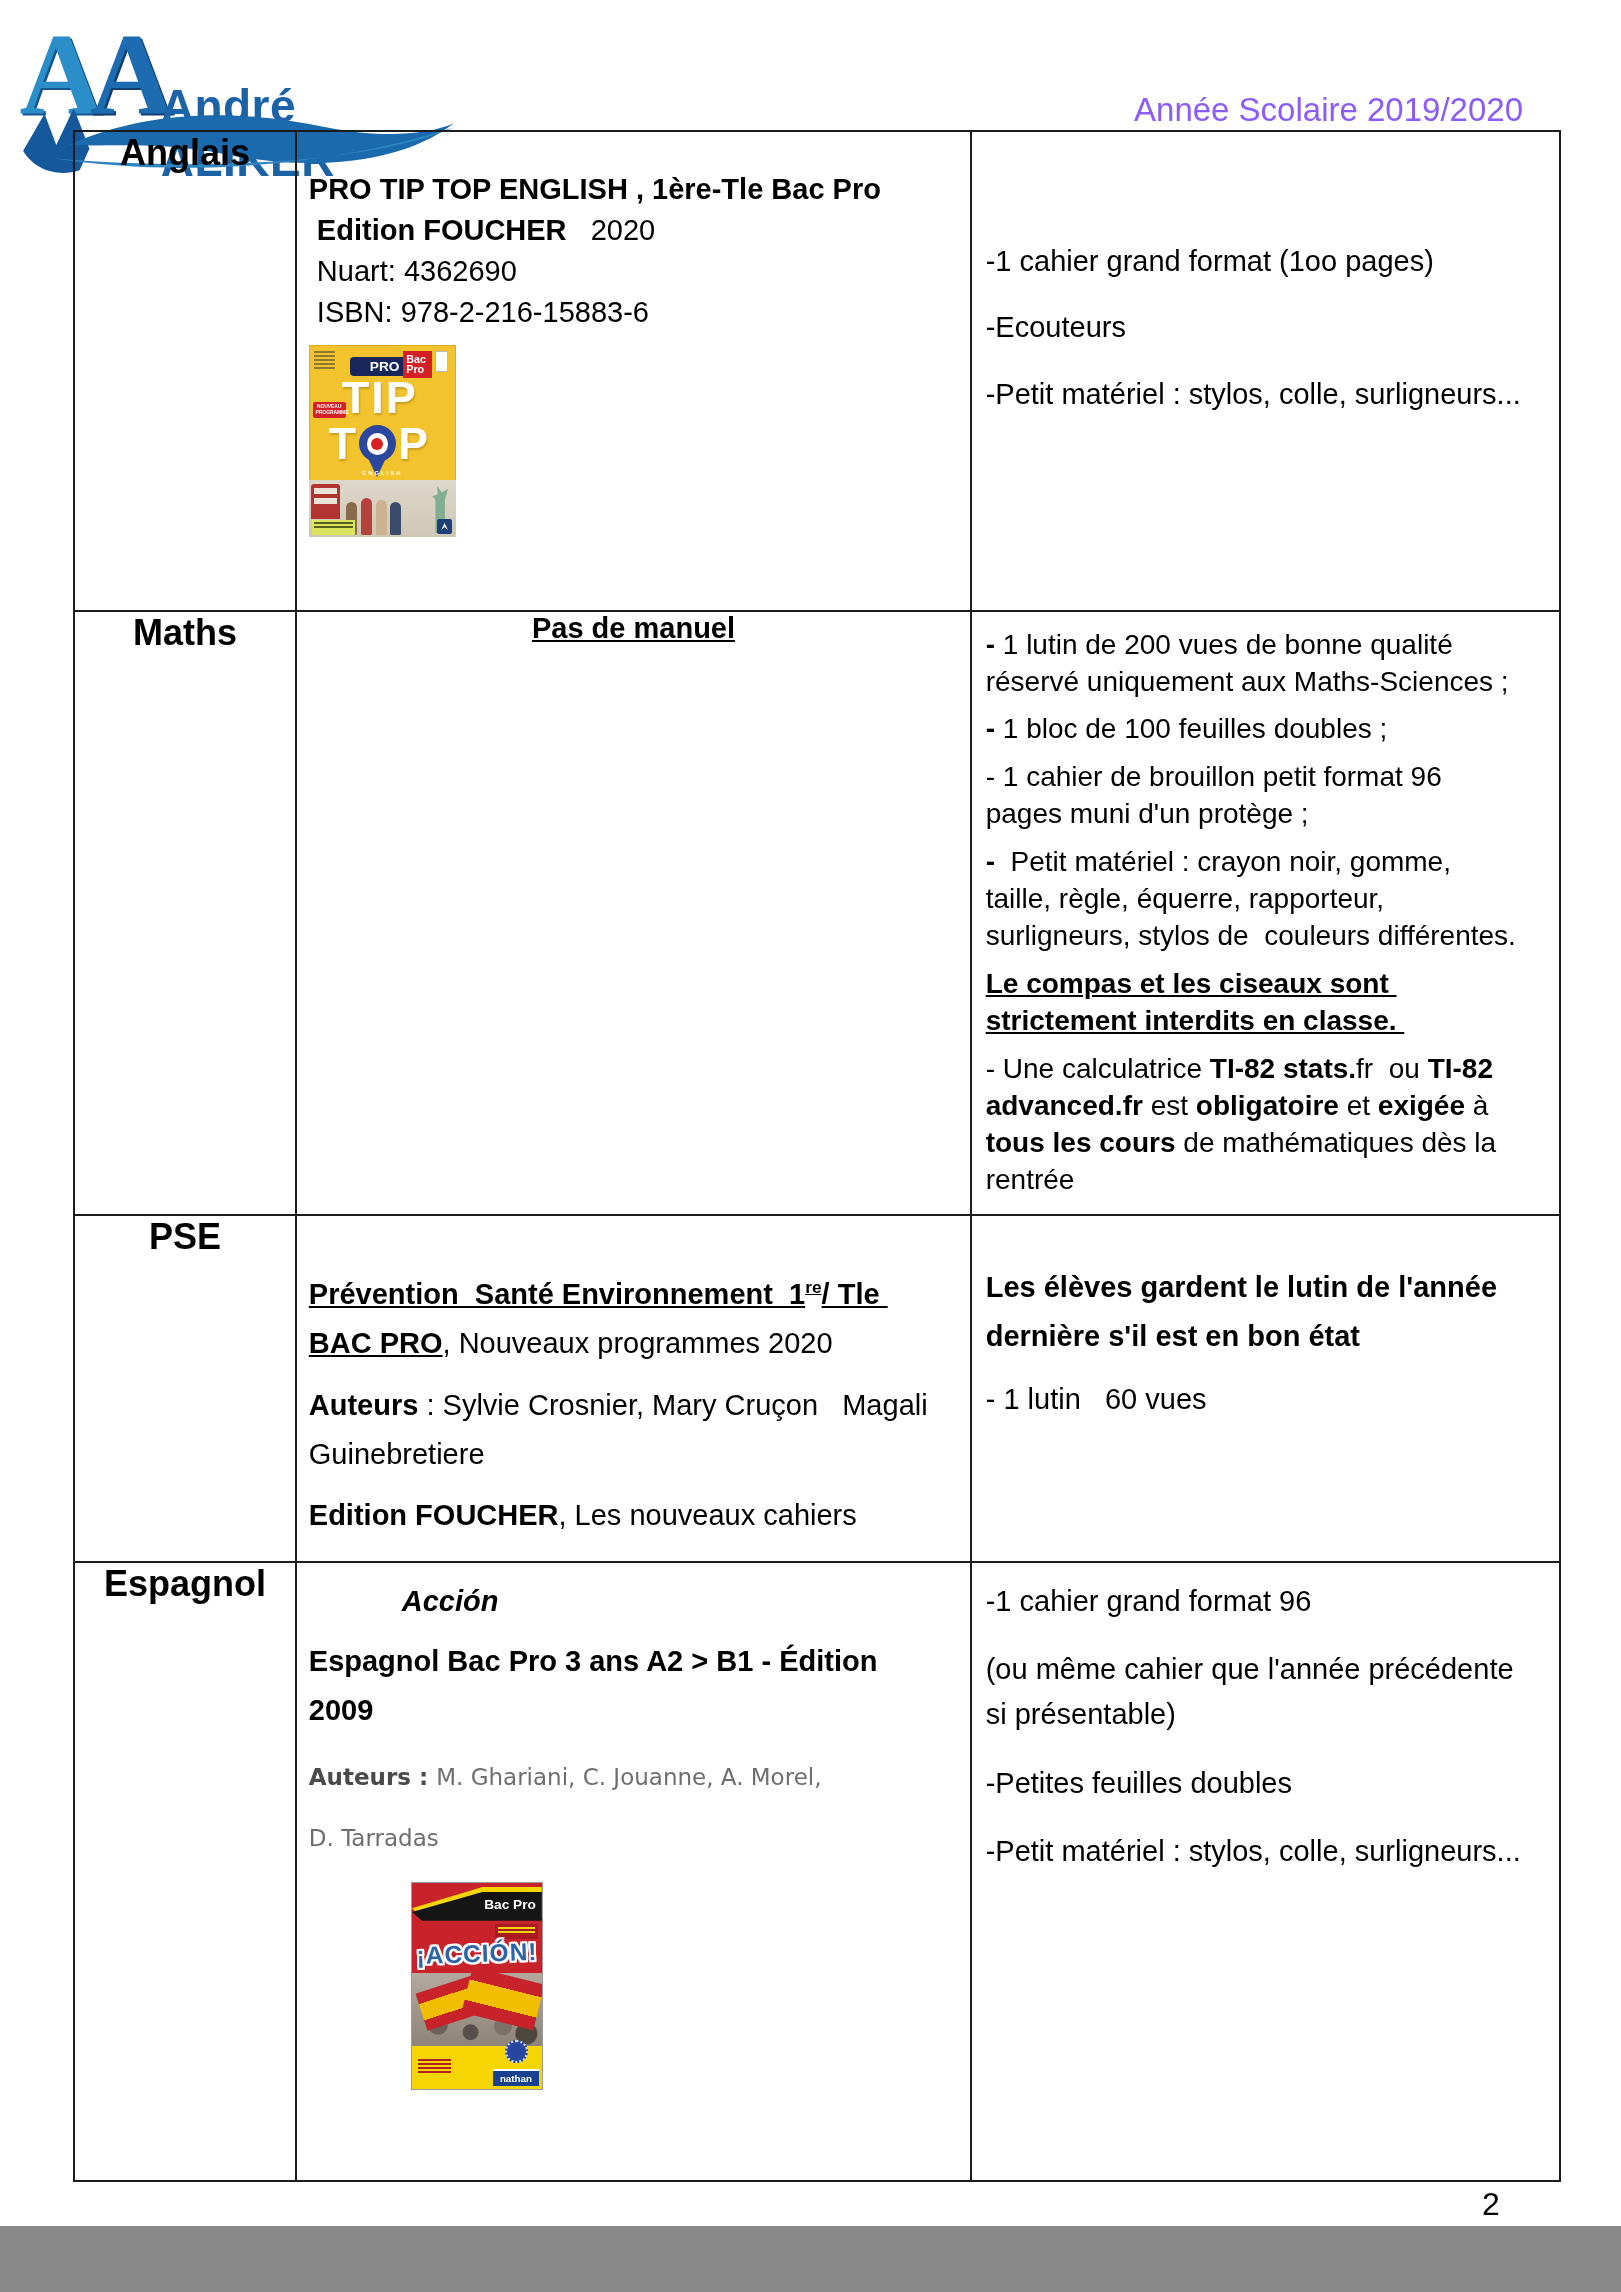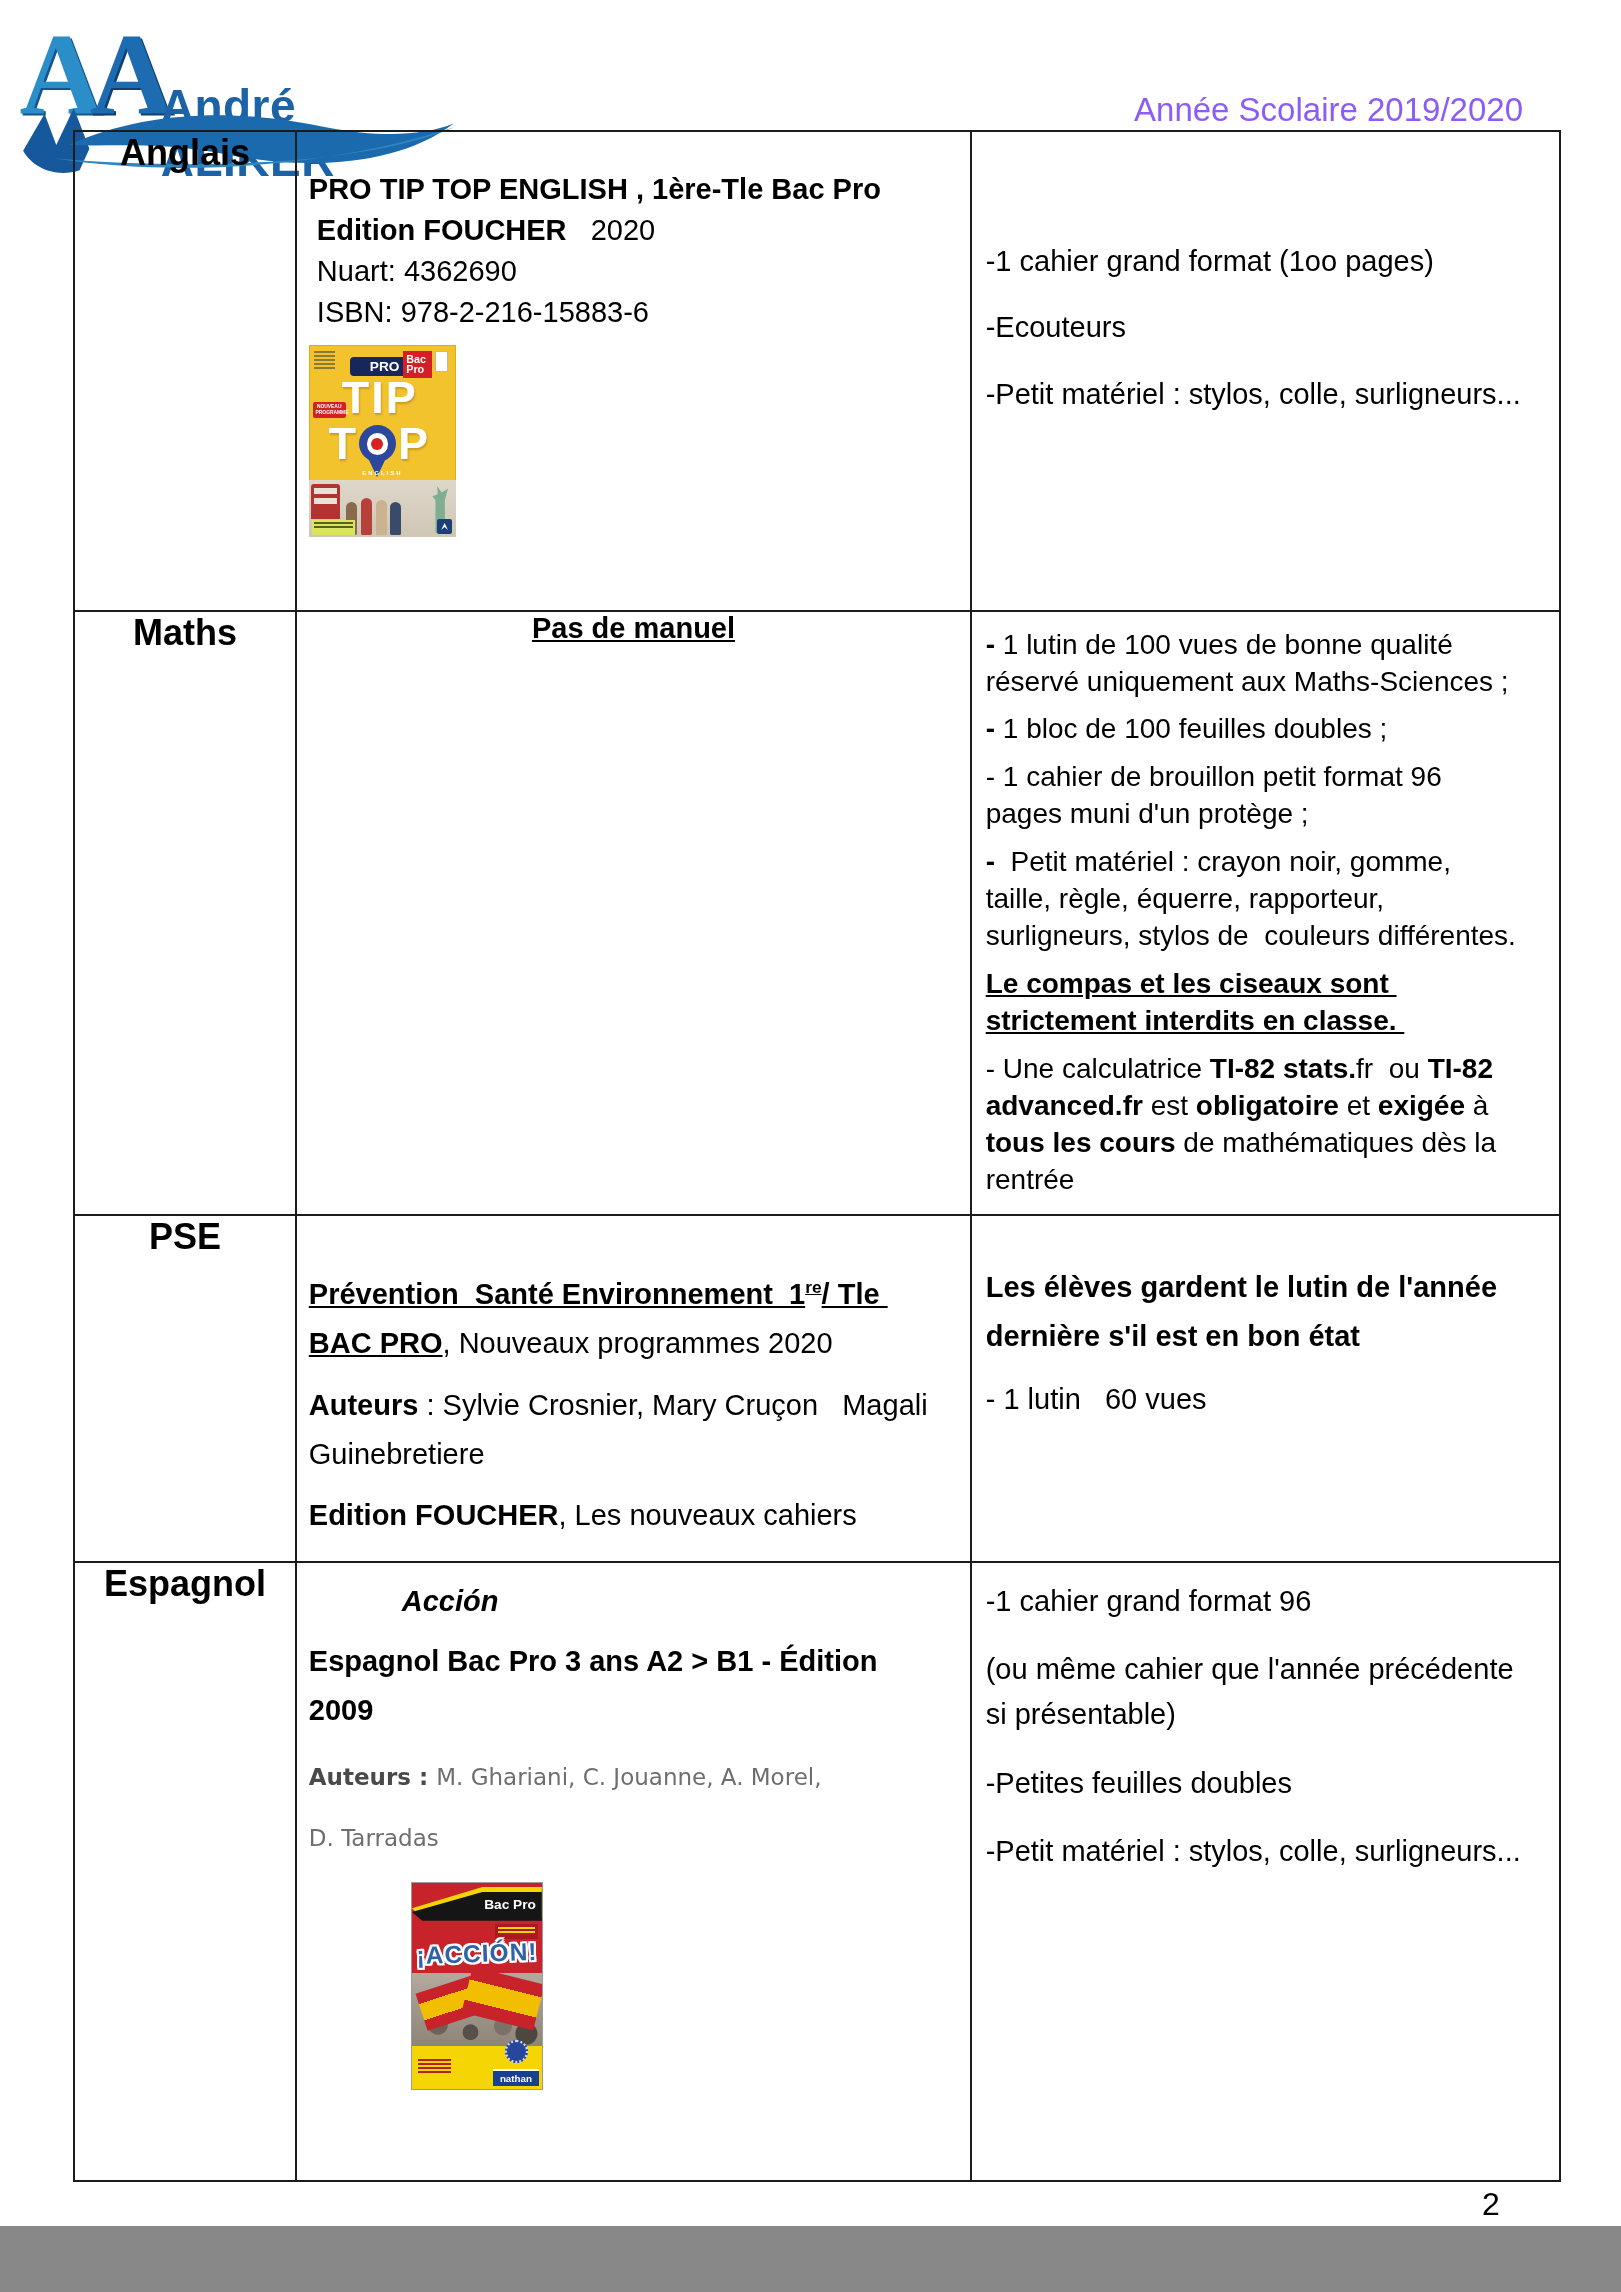--- a/index.html
+++ b/index.html
@@ -183,21 +183,21 @@
         <p class="rt"><span>-Petit matériel : stylos, colle, surligneurs...</span></p>
       </td>
     </tr>
 
     <tr style="height:593px">
       <td class="subject">Maths</td>
       <td class="maths-manual">
         <p class="rt"><span class="b u">Pas de manuel</span></p>
       </td>
       <td class="maths-supplies">
-        <p class="rt"><span class="b">- </span><span>1 lutin de 100 vues de bonne qualité</span><br><span>réservé uniquement aux Maths-Sciences ;</span></p>
+        <p class="rt"><span class="b">- </span><span>1 lutin de 200 vues de bonne qualité</span><br><span>réservé uniquement aux Maths-Sciences ;</span></p>
         <p class="rt"><span class="b">- </span><span>1 bloc de 100 feuilles doubles ;</span></p>
         <p class="rt"><span>- 1 cahier de brouillon petit format 96</span><br><span>pages muni d'un protège ;</span></p>
         <p class="rt"><span class="b">- </span><span> Petit matériel : crayon noir, gomme,</span><br><span>taille, règle, équerre, rapporteur,</span><br><span>surligneurs, stylos de  couleurs différentes.</span></p>
         <p class="rt"><span class="b u">Le compas et les ciseaux sont </span><br><span class="b u">strictement interdits en classe. </span></p>
         <p class="rt"><span>- Une calculatrice </span><span class="b">TI-82 stats.</span><span>fr  ou </span><span class="b">TI-82</span><br><span class="b">advanced.fr</span><span> est </span><span class="b">obligatoire</span><span> et </span><span class="b">exigée</span><span> à</span><br><span class="b">tous les cours</span><span> de mathématiques dès la</span><br><span>rentrée</span></p>
       </td>
     </tr>
 
     <tr style="height:338px">
       <td class="subject">PSE</td>

